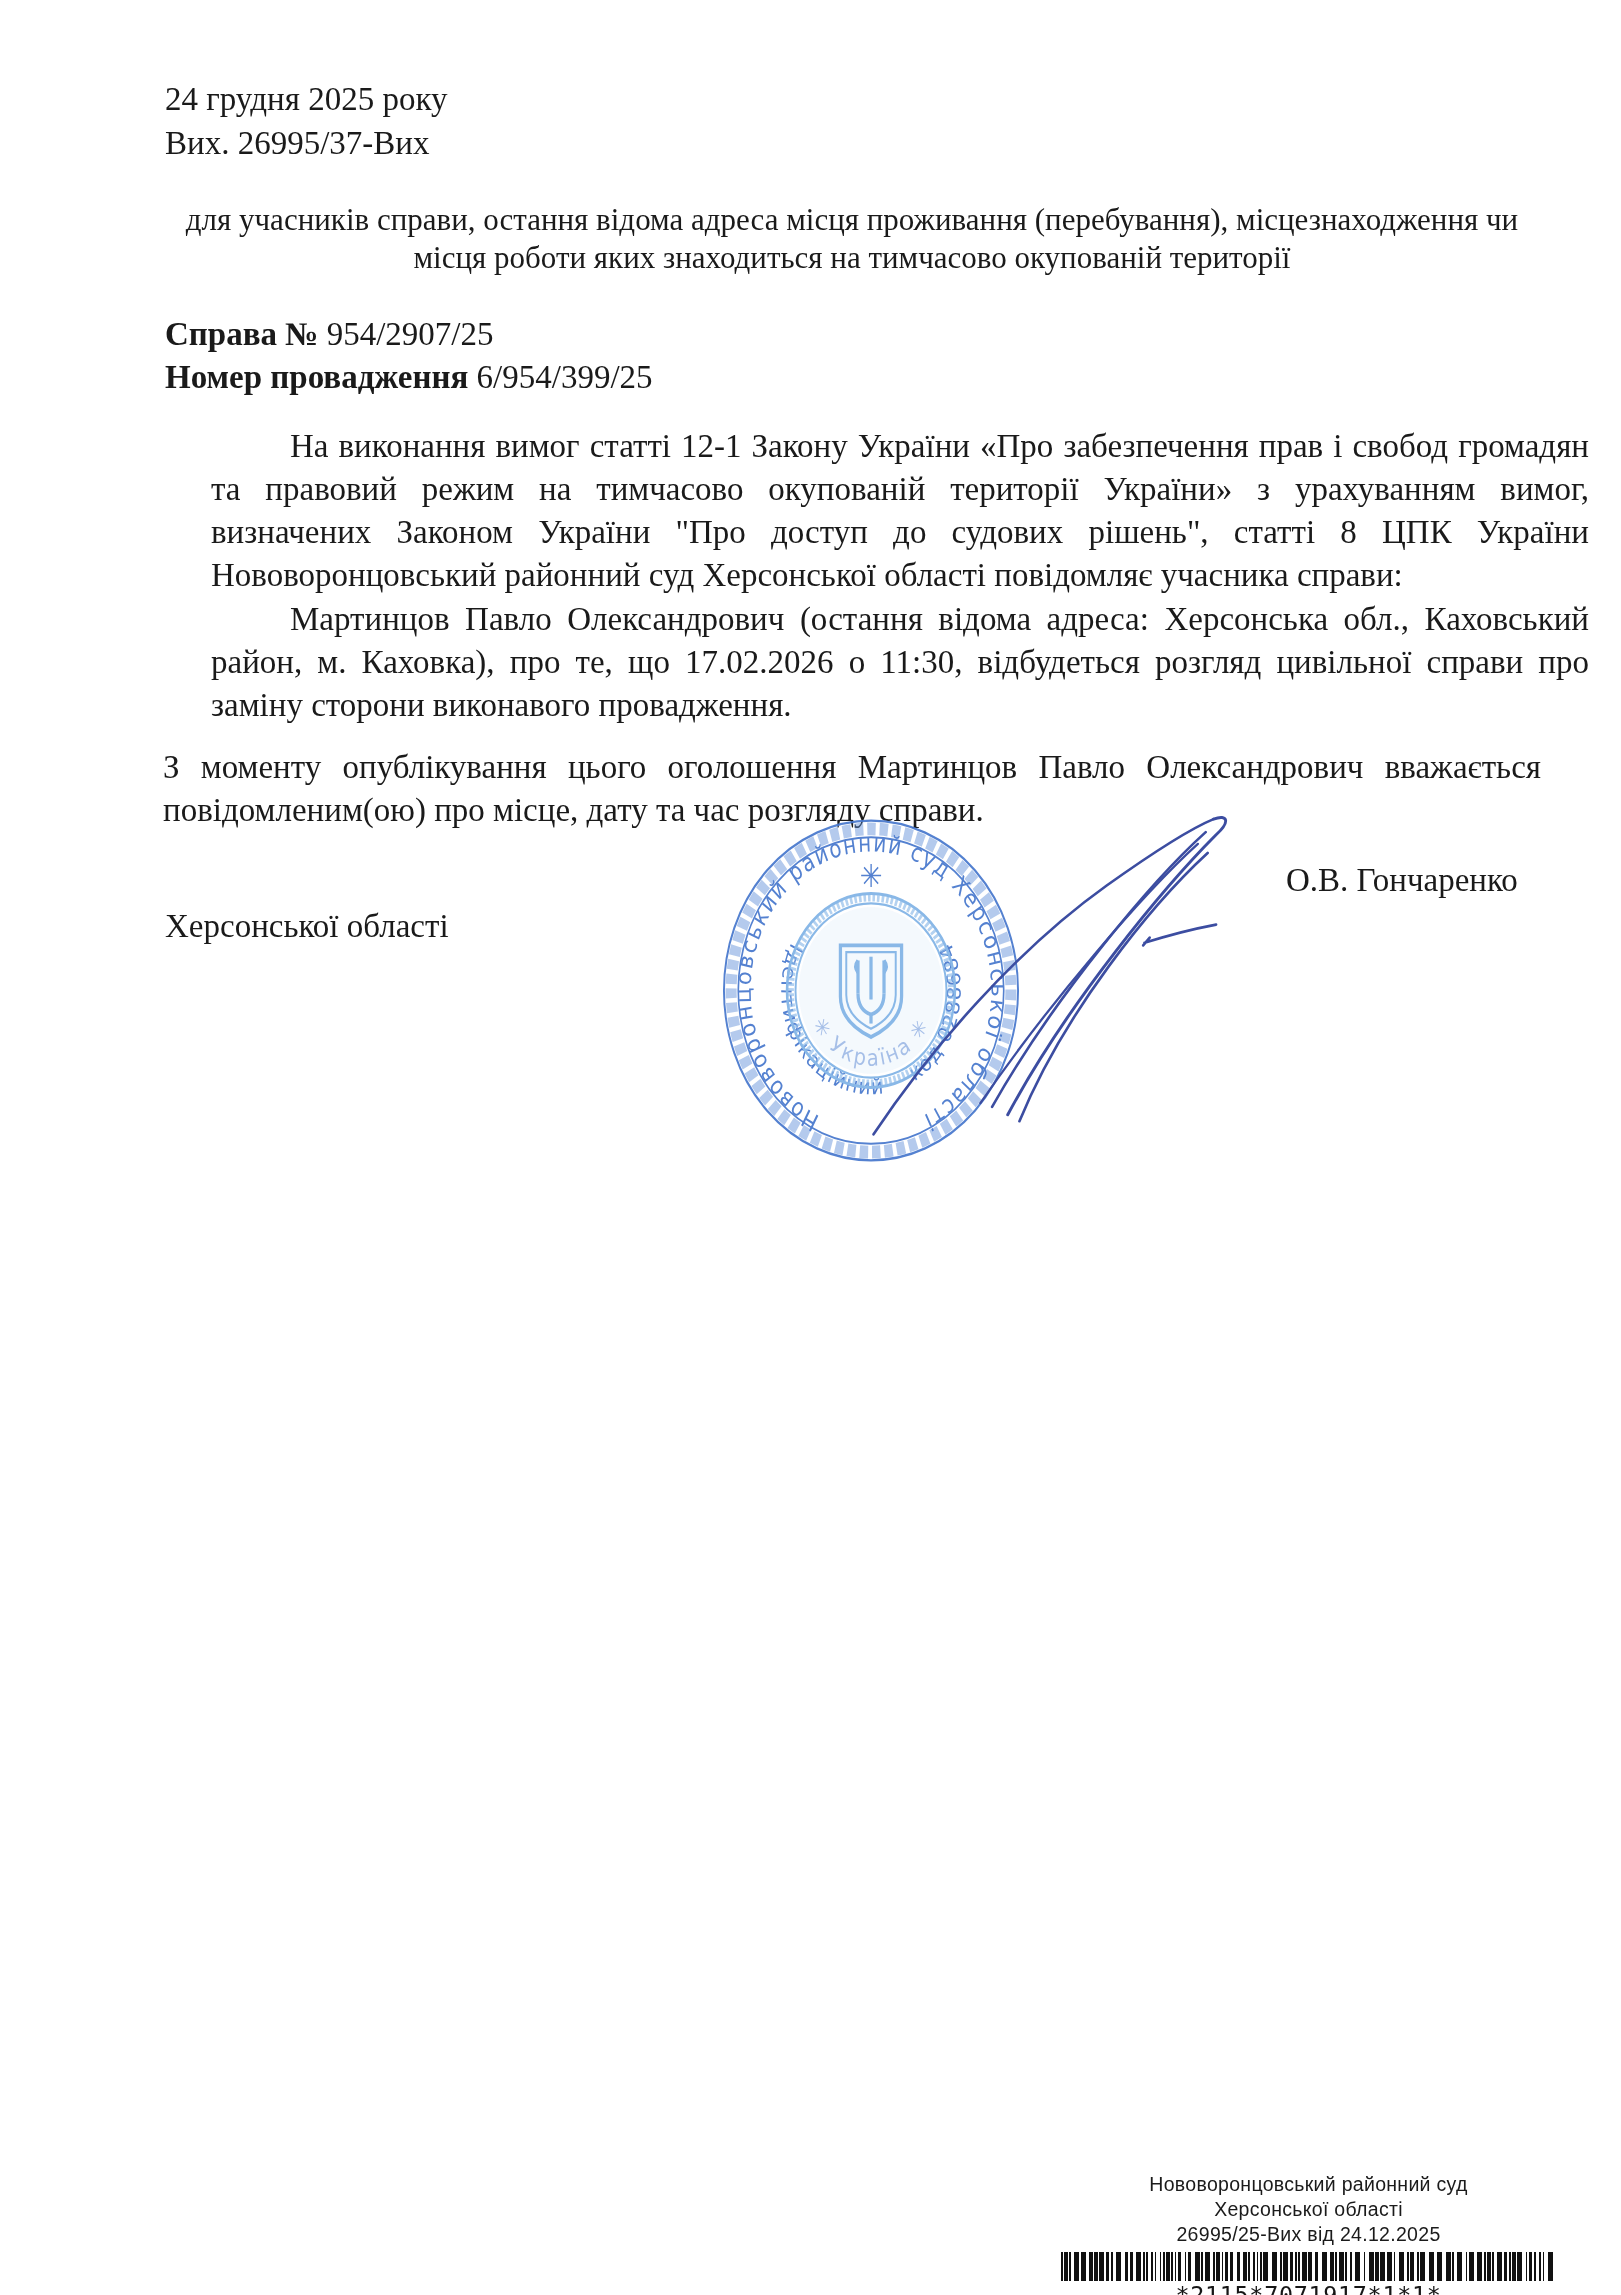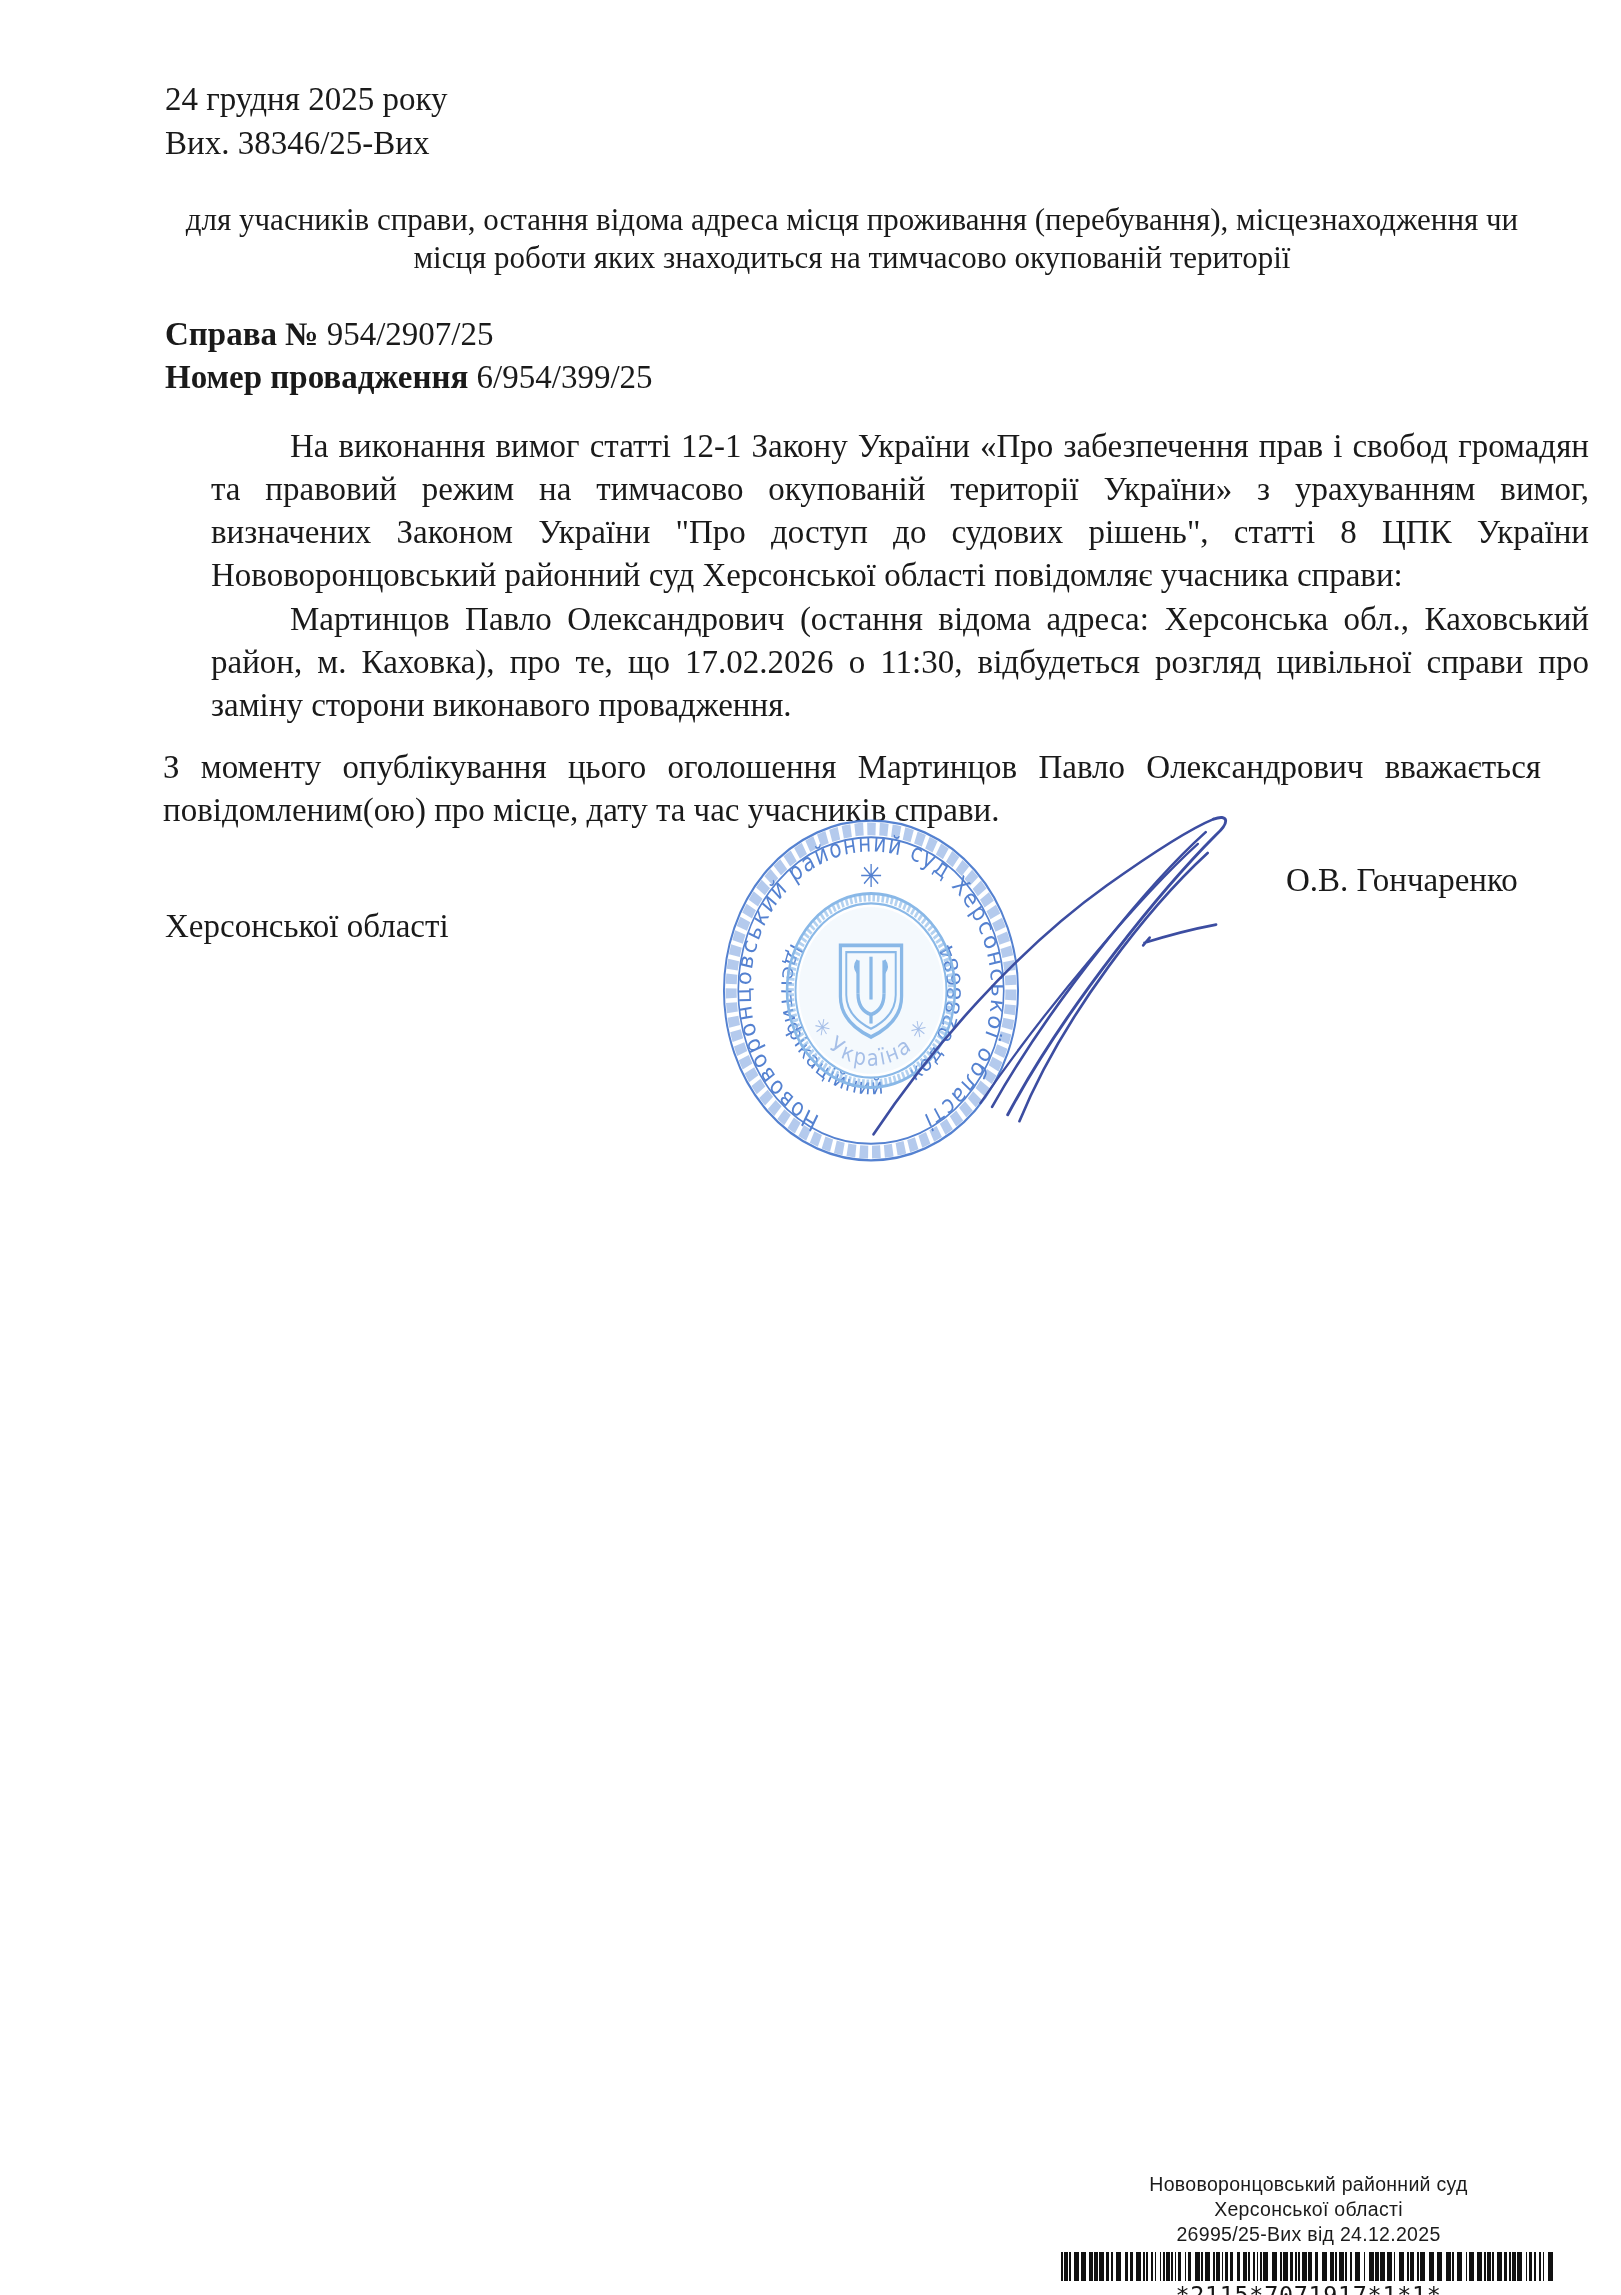--- a/index.html
+++ b/index.html
@@ -38,35 +38,35 @@
   .barcode .g{background:transparent;}
   .barcode-text{font-family:"DejaVu Sans Mono",monospace;font-size:23.4px;line-height:26px;
                 letter-spacing:0.7px;color:#161616;margin-top:1.3px;}
 </style>
 </head>
 <body>
 
 <div class="page">
 
   <div class="abs body-line" style="left:165px;top:78px;">24 грудня 2025 року</div>
-  <div class="abs body-line" style="left:165px;top:122px;">Вих. 38346/25-Вих</div>
+  <div class="abs body-line" style="left:165px;top:122px;">Вих. 26995/37-Вих</div>
 
 
   <div class="abs content-block centered subtitle" style="top:201px;">для учасників справи, остання відома адреса місця проживання (перебування), місцезнаходження чи місця роботи яких знаходиться на тимчасово окупованій території</div>
 
   <div class="abs body-line" style="left:165px;top:313px;">
     <span class="bold">Справа №</span><span> 954/2907/25</span>
   </div>
   <div class="abs body-line" style="left:165px;top:356px;">
     <span class="bold">Номер провадження</span><span> 6/954/399/25</span>
   </div>
 
   <div class="abs content-block para indent" style="top:425px;">На виконання вимог статті 12-1 Закону України «Про забезпечення прав і свобод громадян та правовий режим на тимчасово окупованій території України» з урахуванням вимог, визначених Законом України "Про доступ до судових рішень", статті 8 ЦПК України Нововоронцовський районний суд Херсонської області повідомляє учасника справи:</div>
   <div class="abs content-block para indent" style="top:598px;">Мартинцов Павло Олександрович (остання відома адреса: Херсонська обл., Каховський район, м. Каховка), про те, що  17.02.2026 о 11:30, відбудеться розгляд цивільної справи про заміну сторони виконавого провадження.</div>
-  <div class="abs content-block para" style="top:746px;">З моменту опублікування цього оголошення Мартинцов Павло Олександрович  вважається повідомленим(ою) про місце, дату та час учасників справи.</div>
+  <div class="abs content-block para" style="top:746px;">З моменту опублікування цього оголошення Мартинцов Павло Олександрович  вважається повідомленим(ою) про місце, дату та час розгляду справи.</div>
 
   <div class="abs body-line" style="left:165px;top:905px;">Херсонської області</div>
   <div class="abs judge-name" style="left:1286px;top:862px;">О.В. Гончаренко</div>
 
   <div class="abs stamp-wrap">
     <svg width="298" height="345" viewBox="-229 -265 458 530">
       <g transform="scale(1,1.155)">
 
         <circle r="226" class="st-stroke-dark" stroke-width="3"></circle>
         <circle r="215" class="st-stroke-mid" stroke-width="17" stroke-dasharray="13 6" opacity="0.5"></circle>

